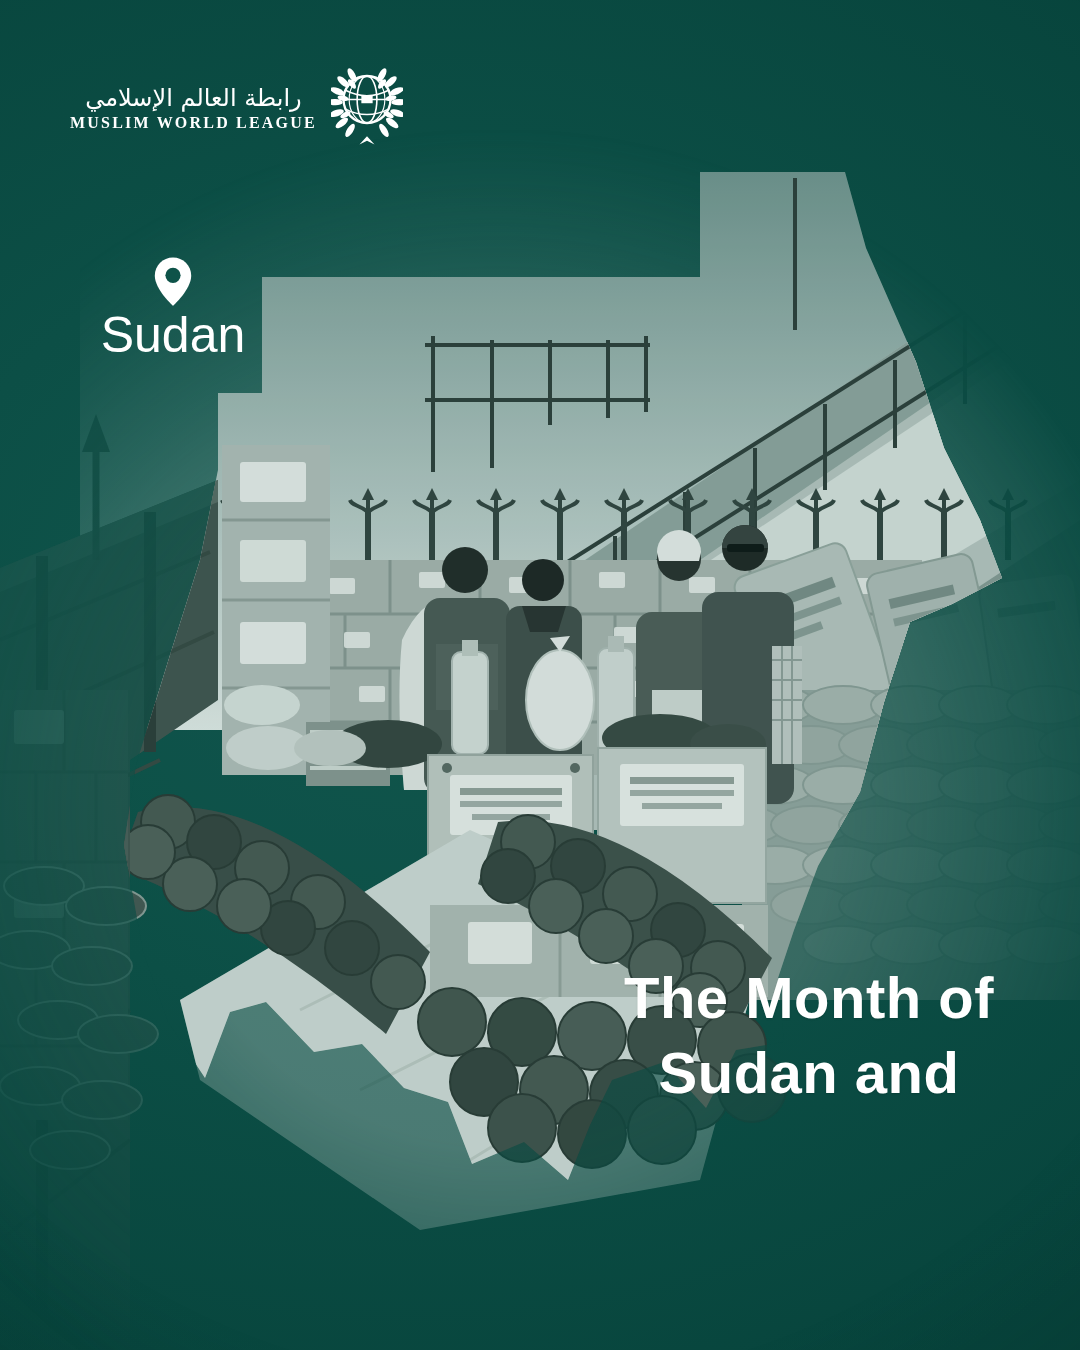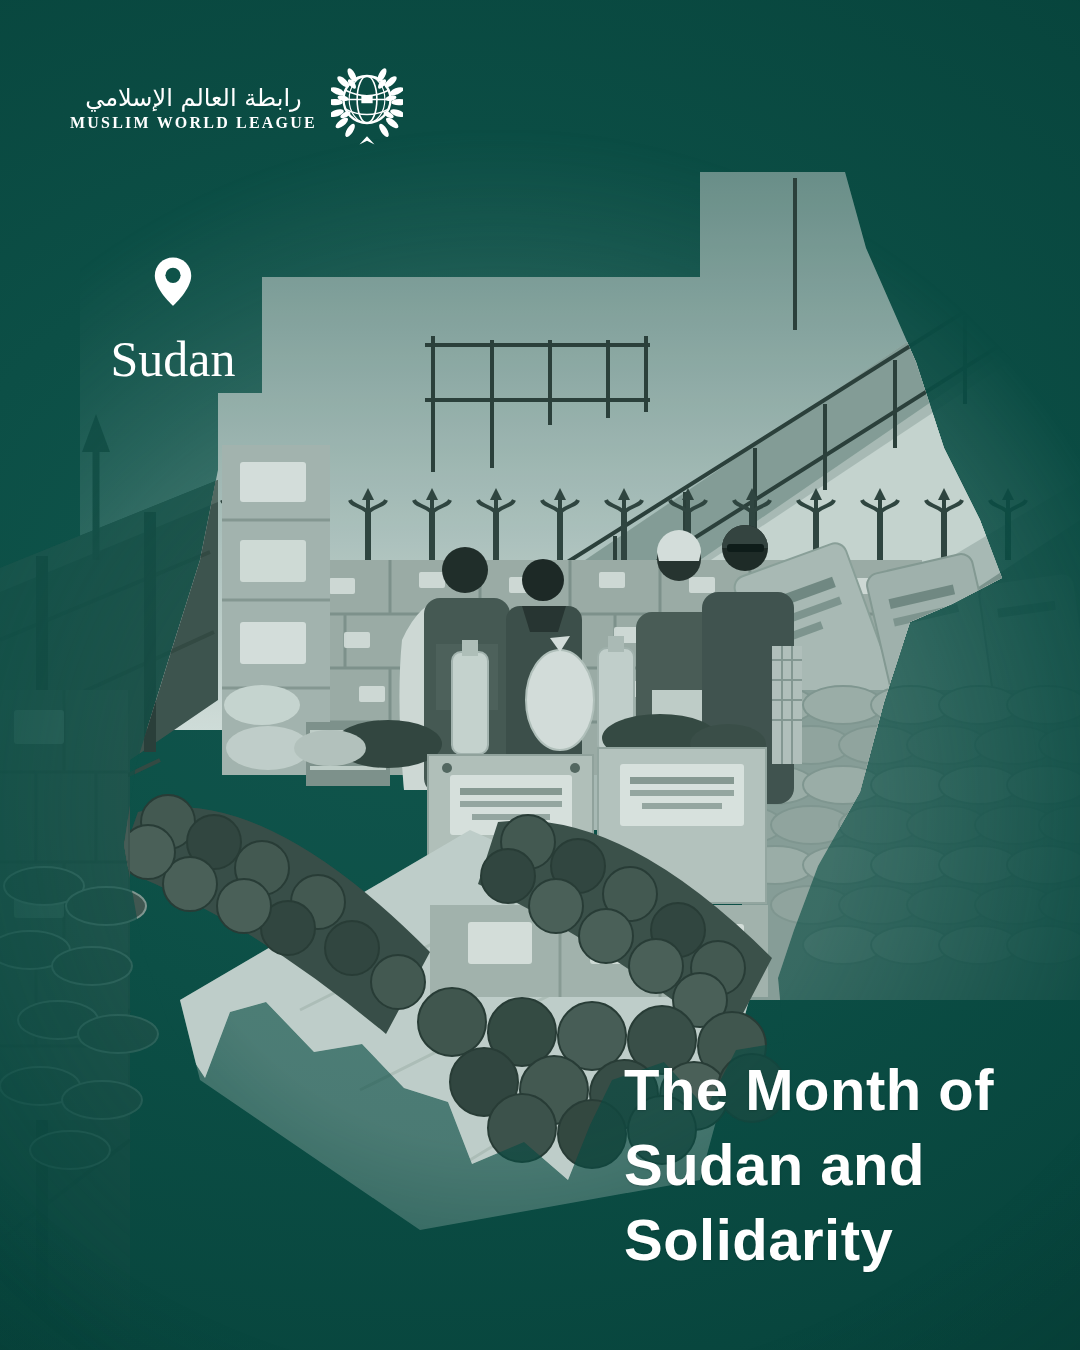--- a/index.html
+++ b/index.html
@@ -26,27 +26,28 @@
     direction:rtl;white-space:nowrap;letter-spacing:0;
   }
   .logo-english{
     font-family:"Liberation Serif", serif;font-weight:700;font-size:16px;
     letter-spacing:2.2px;white-space:nowrap;
   }
   .emblem{width:72px;height:94px;}
   .location{position:absolute;left:98px;top:256px;width:150px;text-align:center;}
   .pin{width:38px;height:52px;margin:0 auto;display:block;}
   .location-label{
-    margin-top:24px;font-family:Liberation Serif, serif;
+    margin-top:0;font-family:Liberation Sans, sans-serif;
     font-size:50px;font-weight:400;line-height:1.1;
   }
   .headline{
-    position:absolute;left:624px;top:1052px;
+    position:absolute;left:624px;top:960px;
     font-size:58px;font-weight:700;line-height:75px;letter-spacing:.5px;
     text-shadow:0 1px 2px rgba(0,0,0,.15);
+    text-align:center;
   }
 </style>
 </head>
 <body>
 
 <div class="canvas">
 
   <svg width="0" height="0" style="position:absolute" aria-hidden="true">
     <defs>
       <linearGradient id="gSky" x1="0" y1="0" x2="0" y2="1">
@@ -386,16 +387,15 @@
     <svg class="pin" viewBox="0 0 24 32">
       <path fill="#ffffff" d="M12 .5C5.6.5.5 5.6.5 12c0 8.6 11.5 19 11.5 19s11.5-10.4 11.5-19C23.5 5.6 18.4.5 12 .5z"></path>
       <circle cx="12" cy="11.8" r="4.8" fill="#0e5349"></circle>
     </svg>
     <div class="location-label">Sudan</div>
   </div>
 
   <div class="headline">
     <div>The Month of</div>
     <div>Sudan and</div>
-    <div>Solidarity</div>
   </div>
 
 </div>
 
 </body></html>

